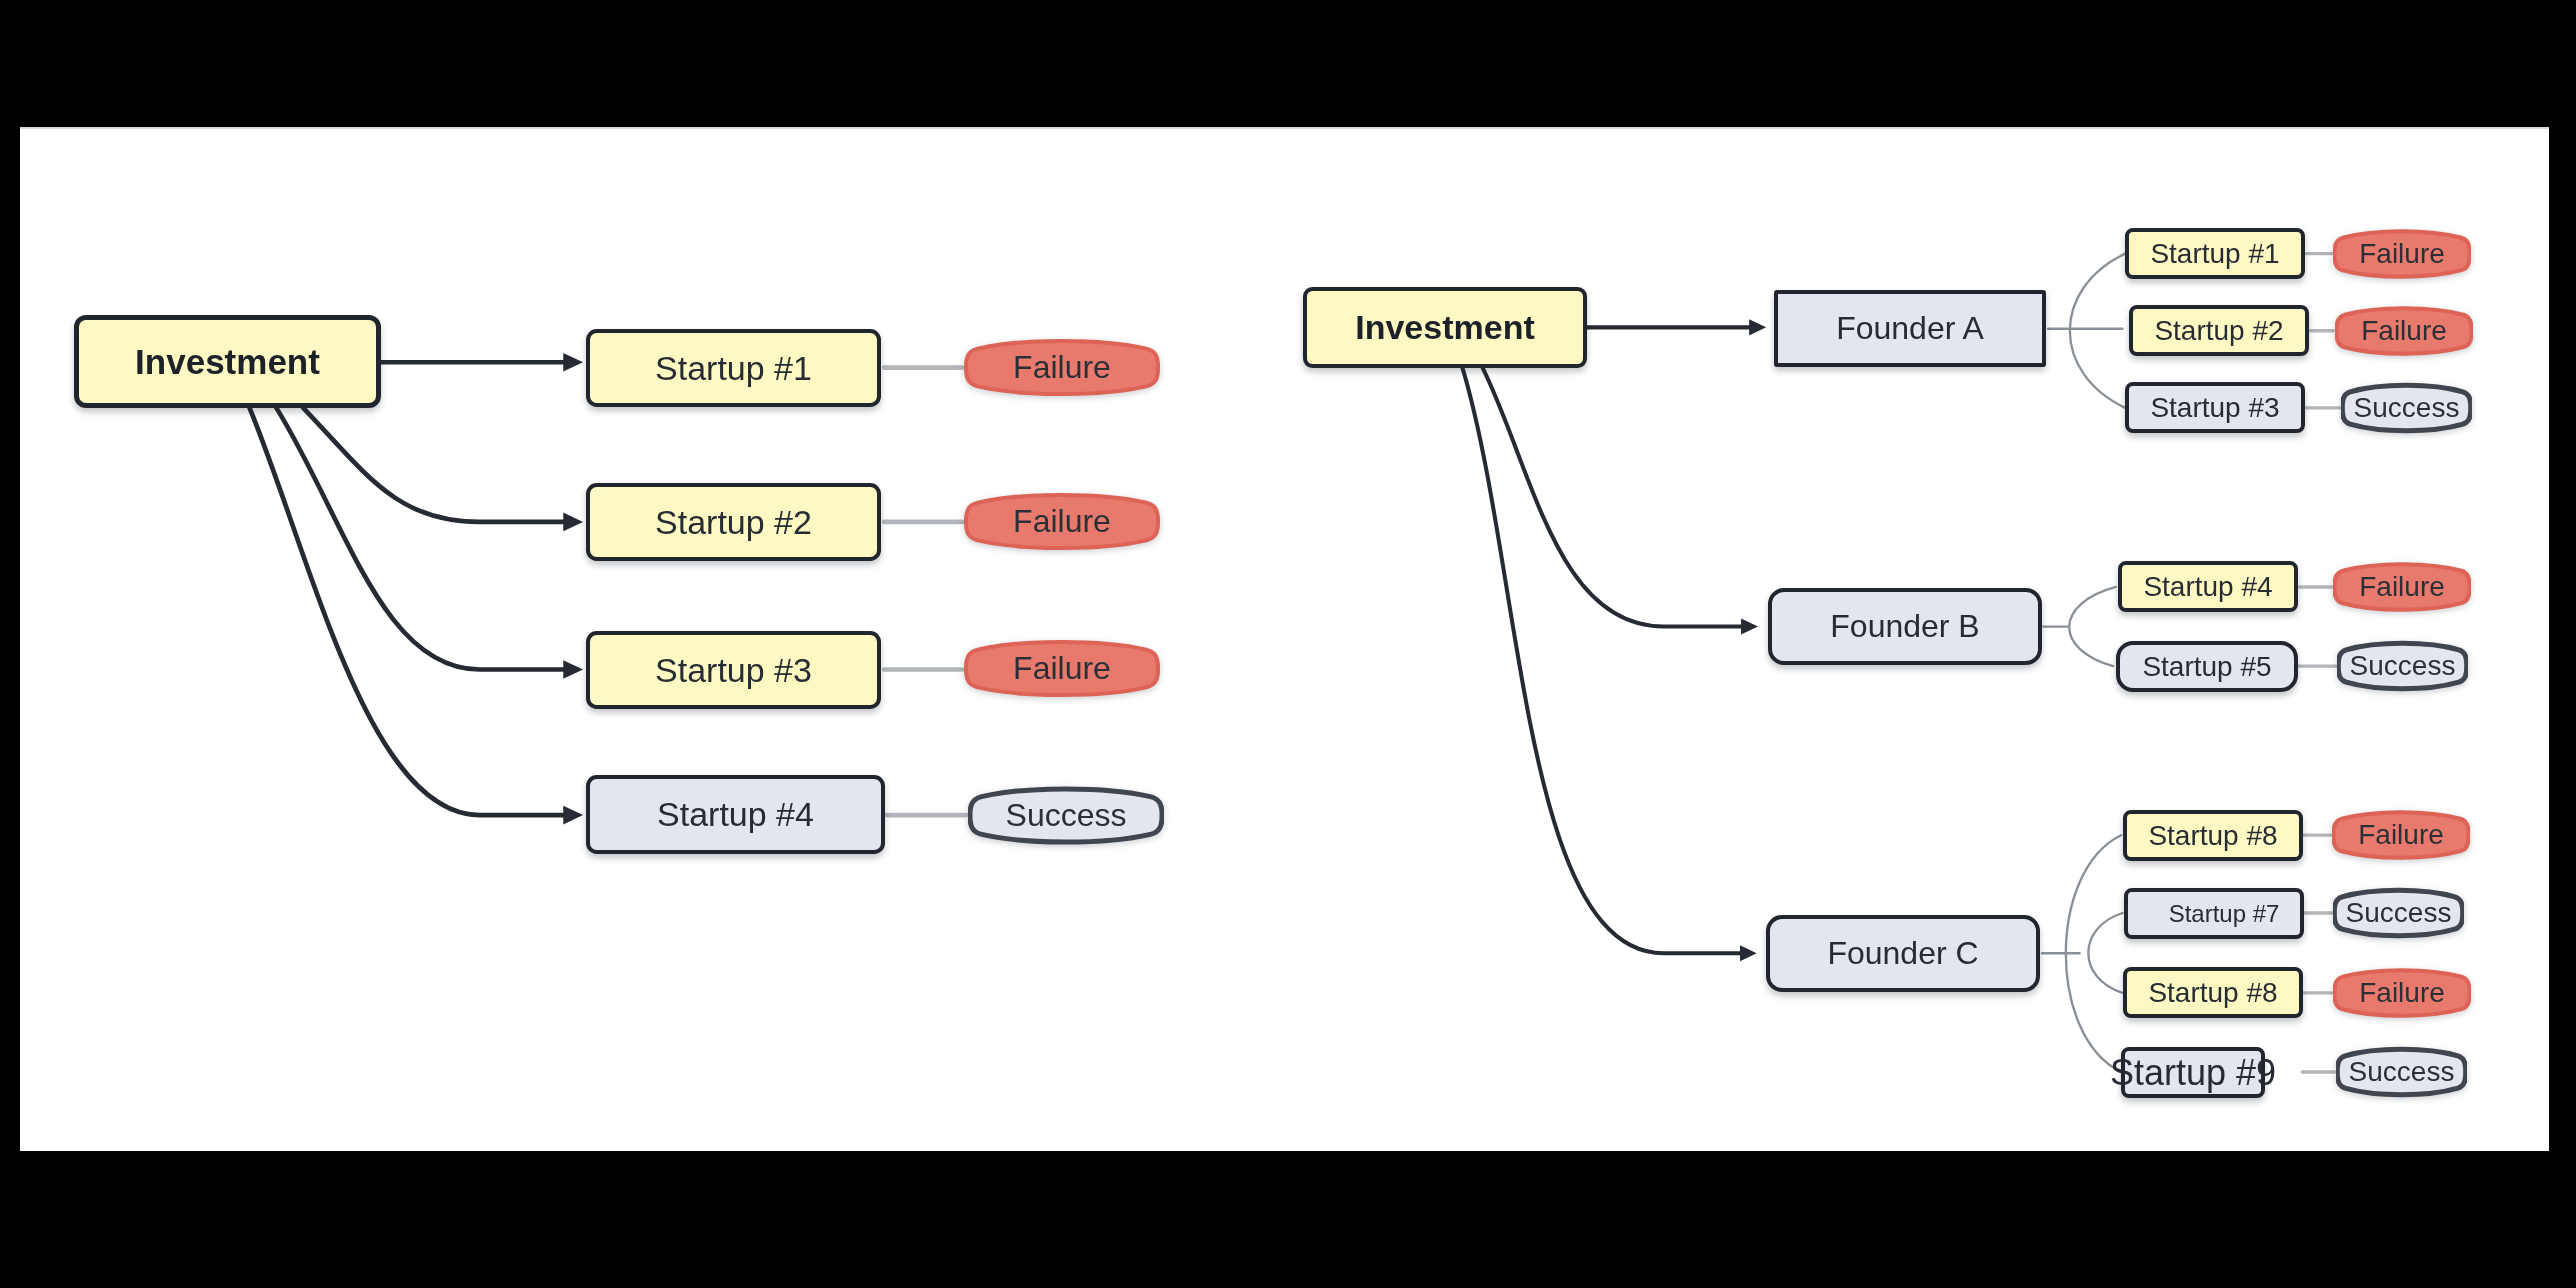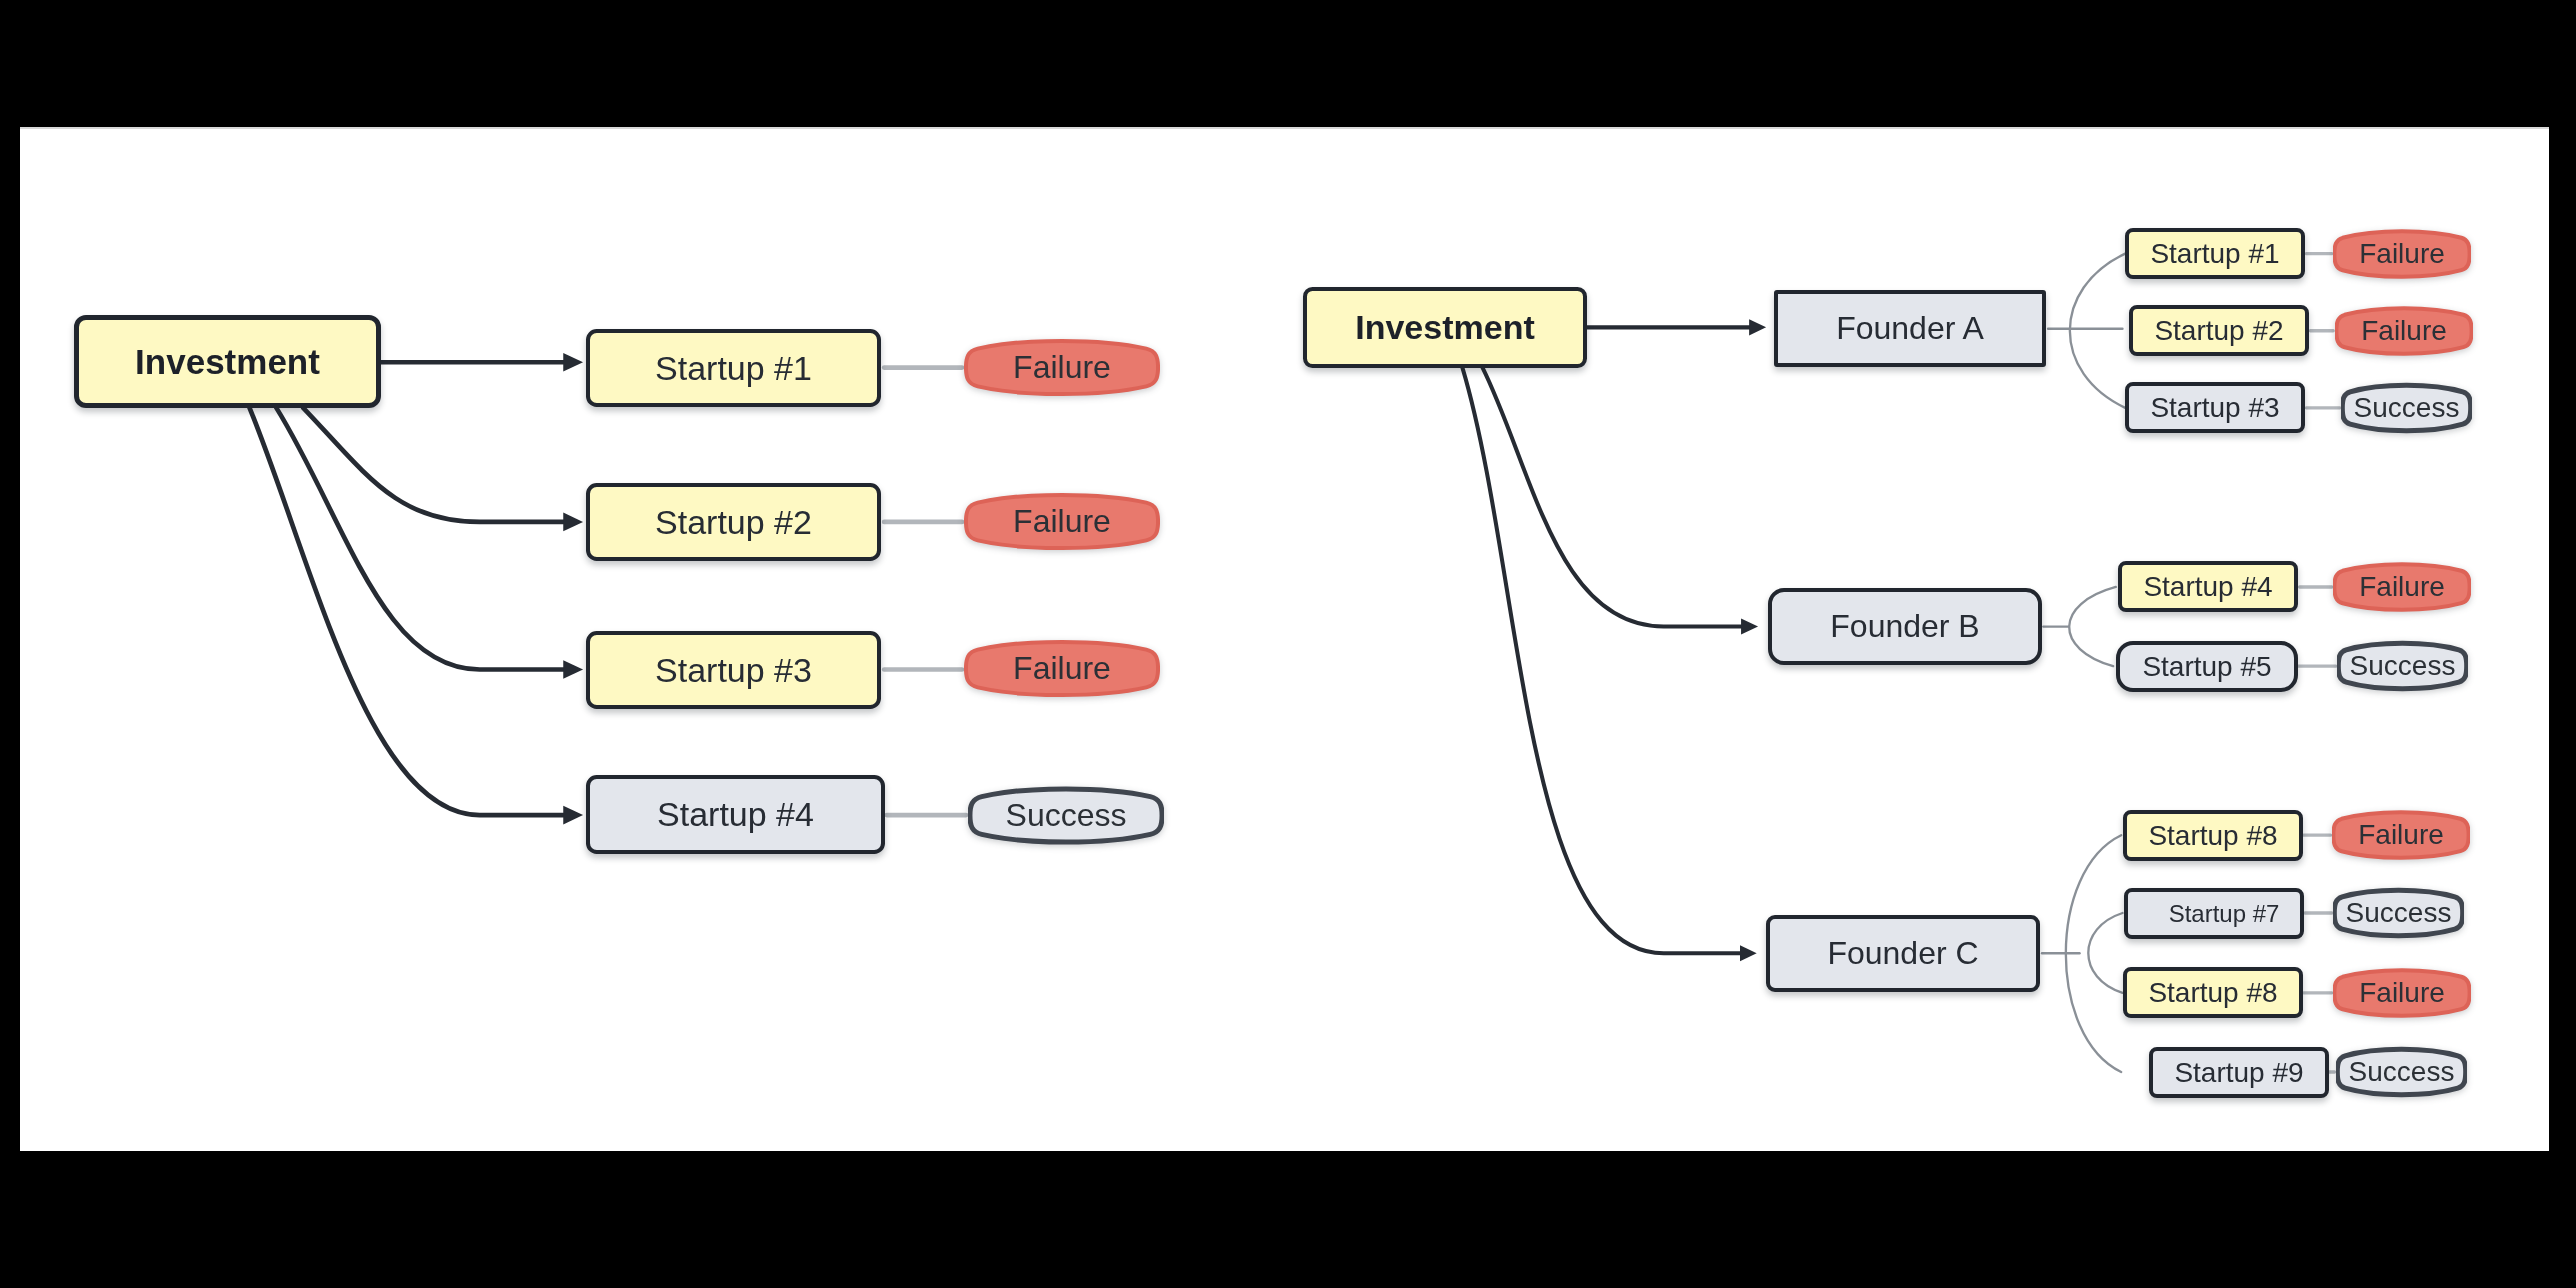--- a/index.html
+++ b/index.html
@@ -103,33 +103,33 @@
     <svg viewBox="0 0 200 80" preserveAspectRatio="none">
         <path class="shape-succ" d="M14,16 C60,3 140,3 186,16 C196,19 198,27 198,40 C198,53 196,61 186,64 C140,77 60,77 14,64 C4,61 2,53 2,40 C2,27 4,19 14,16 Z"></path>
       </svg>
     <span>Success</span>
   </div>
 
   <div class="node bold" style="left:1303px;top:287px;width:284px;height:81px;font-size:34px;border-radius:9.4px;">Investment</div>
 
   <div class="node gray" style="left:1774px;top:290px;width:272px;height:77px;font-size:32px;border-width:4px;border-radius:3px;">Founder A</div>
   <div class="node gray" style="left:1768px;top:588px;width:274px;height:77px;font-size:32px;border-width:4px;border-radius:16px;">Founder B</div>
-  <div class="node gray" style="left:1766px;top:915px;width:274px;height:77px;font-size:32px;border-width:4px;border-radius:9px;">Founder C</div>
+  <div class="node gray" style="left:1766px;top:915px;width:274px;height:77px;font-size:32px;border-width:4px;border-radius:16px;">Founder C</div>
 
   <div class="node small" style="left:2125px;top:228px;width:180px;height:51px;font-size:28px;">Startup #1</div>
   <div class="node small" style="left:2129px;top:305px;width:180px;height:51px;font-size:28px;">Startup #2</div>
   <div class="node small gray" style="left:2125px;top:382px;width:180px;height:51px;font-size:28px;">Startup #3</div>
 
   <div class="node small" style="left:2118px;top:561px;width:180px;height:51px;font-size:28px;">Startup #4</div>
   <div class="node small gray" style="left:2116px;top:641px;width:182px;height:51px;font-size:28px;border-radius:17px;">Startup #5</div>
 
   <div class="node small" style="left:2123px;top:810px;width:180px;height:51px;font-size:28px;">Startup #8</div>
   <div class="node small gray" style="left:2124px;top:888px;width:180px;height:51px;font-size:24px;padding-left:20px;">Startup #7</div>
   <div class="node small" style="left:2123px;top:967px;width:180px;height:51px;font-size:28px;">Startup #8</div>
-  <div class="node small gray" style="left:2121px;top:1047px;width:180px;height:51px;font-size:28px;margin-left:28px;">Startup #9</div>
+  <div class="node small gray" style="left:2121px;top:1047px;width:144px;height:51px;font-size:36px;">Startup #9</div>
 
   <div class="pill" style="left:2333px;top:227px;width:138px;height:54px;font-size:28px;">
     <svg viewBox="0 0 200 80" preserveAspectRatio="none">
         <path class="shape-fail" d="M14,16 C60,3 140,3 186,16 C196,19 198,27 198,40 C198,53 196,61 186,64 C140,77 60,77 14,64 C4,61 2,53 2,40 C2,27 4,19 14,16 Z"></path>
       </svg>
     <span>Failure</span>
   </div>
   <div class="pill" style="left:2335px;top:304px;width:138px;height:54px;font-size:28px;">
     <svg viewBox="0 0 200 80" preserveAspectRatio="none">
         <path class="shape-fail" d="M14,16 C60,3 140,3 186,16 C196,19 198,27 198,40 C198,53 196,61 186,64 C140,77 60,77 14,64 C4,61 2,53 2,40 C2,27 4,19 14,16 Z"></path>

